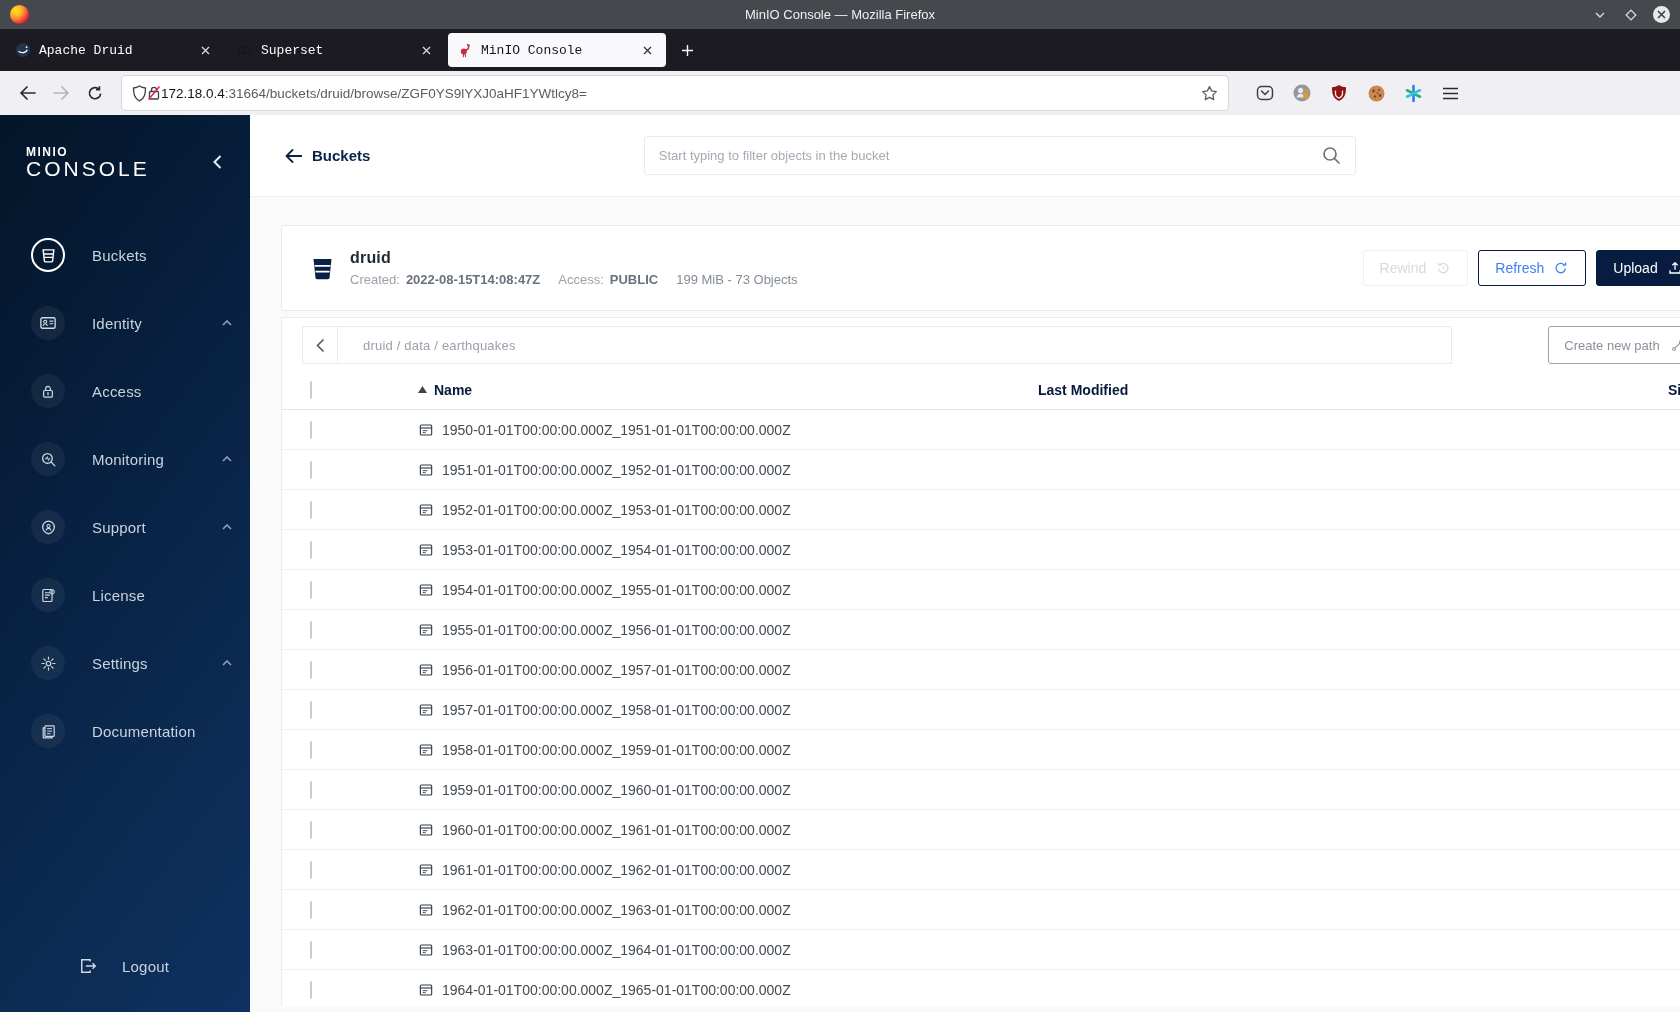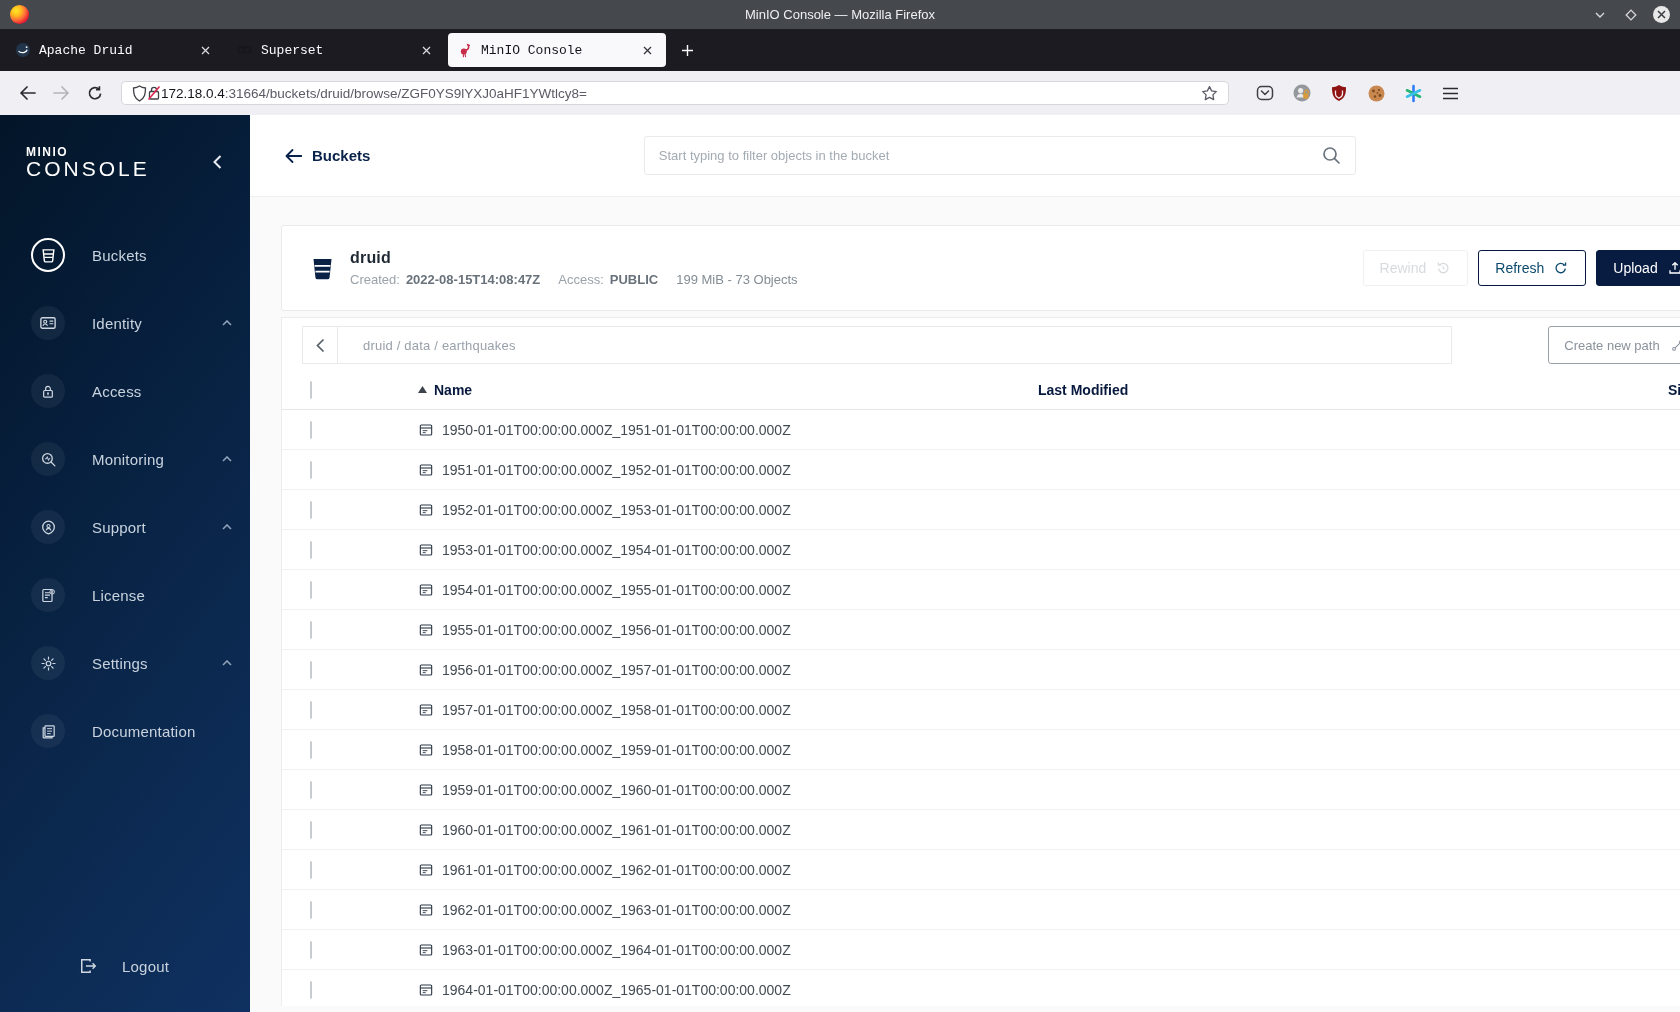--- a/index.html
+++ b/index.html
@@ -18,21 +18,21 @@
   .tabbar { height:42px; background:#1c1b22; display:flex; align-items:center; padding:0 3px;font-family:Liberation Mono, monospace; }
   .tab { width:218px; height:34px; margin-left:3px; display:flex; align-items:center; padding:0 9px; border-radius:4px; color:#fbfbfe; font-size:13px; cursor:pointer; }
   .tab.active { background:#f9f9fb; color:#15141a; }
   .tab .tab-label { flex:1; margin-left:8px; white-space:nowrap; overflow:hidden; }
   .tab-close { width:20px; height:20px; display:flex; align-items:center; justify-content:center; border-radius:3px; color:inherit; opacity:.85; cursor:pointer; }
   .newtab-btn { width:26px; height:26px; margin-left:8px; display:flex; align-items:center; justify-content:center; color:#fbfbfe; border-radius:4px; cursor:pointer; }
 
   .urlrow { height:44px; background:#f0f0f4; display:flex; align-items:center; padding:0 12px; gap:4px; }
   .nav-btn { width:30px; height:30px; display:flex; align-items:center; justify-content:center; border-radius:4px; color:#2b2a33; cursor:pointer; }
   .nav-btn.disabled { color:#b4b4bb; }
-  .url-field { width:1106px; height:22px; margin-left:8px; background:#fff; border-radius:4px; box-shadow:0 0 0 1px #d7d7db; display:flex; align-items:center; padding:0 10px; }
+  .url-field { width:1106px; height:34px; margin-left:8px; background:#fff; border-radius:4px; box-shadow:0 0 0 1px #d7d7db; display:flex; align-items:center; padding:0 10px; }
   .url-text { flex:1; font-size:13.5px; color:#5b5b66; white-space:nowrap; overflow:hidden; }
   .url-text .host { color:#15141a; }
   .toolbar-icons { display:flex; align-items:center; gap:15px; margin-left:22px; }
   .tb-icon { width:22px; height:22px; display:flex; align-items:center; justify-content:center; cursor:pointer; }
 
   
   .app { display:flex; height:897px; position:relative; }
 
   .sidebar { width:250px; flex:0 0 250px; background:linear-gradient(127deg,#031528 0%,#07203f 38%,#0c2a52 72%,#0f3161 100%); display:flex; flex-direction:column; color:#c9d3de; }
   .logo { margin:30px 0 0 26px; color:#fff; position:relative; }
@@ -60,21 +60,21 @@
 
   .bucket-card { height:86px; background:#fff; border:1px solid #eaeaea; border-radius:3px; display:flex; align-items:center; padding:0 17px 0 27px; }
   .bucket-title-wrap { margin-left:14px; }
   .bucket-title { font-size:16px; font-weight:bold; color:#1f2933; letter-spacing:.2px; }
   .bucket-meta { margin-top:5px; font-size:13px; color:#9aa2aa; display:flex; gap:6px; align-items:baseline; }
   .bucket-meta b { color:#69727b; font-weight:bold; }
   .bucket-meta .stats { margin-left:12px; color:#848d95; }
   .card-buttons { margin-left:auto; display:flex; gap:10px;justify-content:space-between; }
   .btn { height:36px; border-radius:3px; font-size:14px; display:flex; align-items:center; justify-content:center; gap:9px; padding:0 16px; cursor:pointer; font-family:"Liberation Sans",sans-serif; background:#fff; }
   .btn-rewind { border:1px solid #f0f0f0; color:#d8dbde; cursor:default; }
-  .btn-refresh { border:1px solid #07193E; color:#0c4a6e; }
+  .btn-refresh { border:1px solid #07193E; color:#3b82f6; }
   .btn-upload { background:#081C42; border:1px solid #081C42; color:#fff; }
 
   .browse-panel { margin-top:6px; background:#fff; border:1px solid #ececec; border-bottom:none; height:689px; position:relative; overflow:hidden; }
   .crumb-row { display:flex; align-items:center; padding:8px 16px 0 20px; }
   .crumb-box { flex:0 0 auto; width:1150px; height:38px; border:1px solid #eaeaea; display:flex; align-items:center; background:#fff; }
   .crumb-back { width:35px; height:100%; border-right:1px solid #eaeaea; display:flex; align-items:center; justify-content:center; color:#565e66; cursor:pointer; }
   .crumb-text { padding-left:25px; font-size:13px; color:#9aa1aa; letter-spacing:.2px; }
   .btn-create-path { margin-left:auto; height:38px; border:1px solid #9aa0a8; border-radius:3px; color:#8b929b; font-size:13px; display:flex; align-items:center; gap:10px; padding:0 15px; background:#fff; cursor:pointer; }
 
   .grid-row { display:grid; grid-template-columns:48px 586px 583px 1fr; align-items:center; padding-left:28px;gap:47px; }

